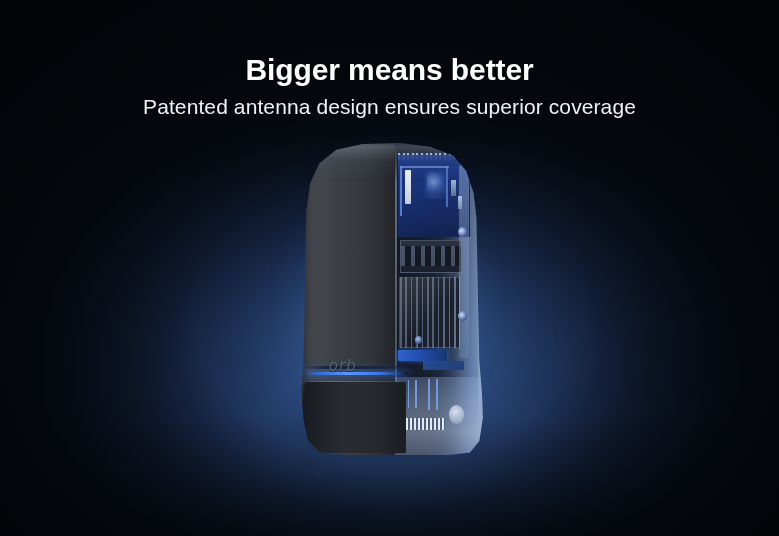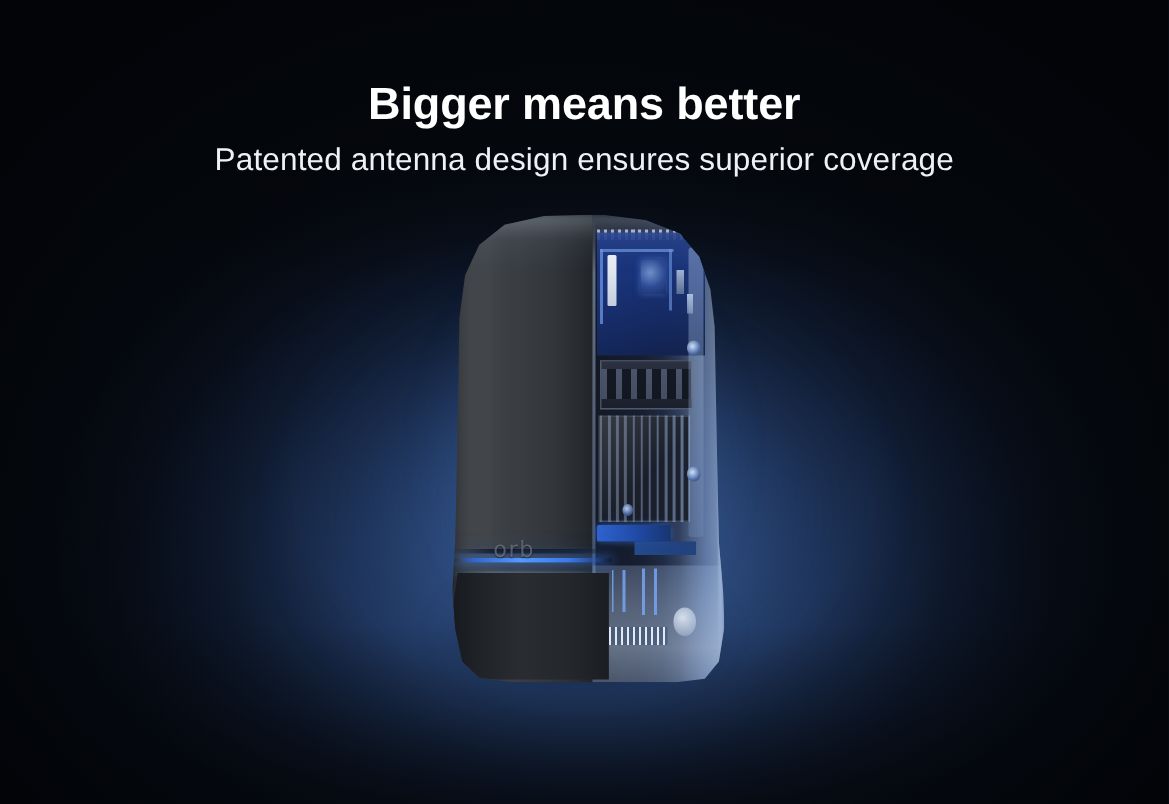--- a/index.html
+++ b/index.html
@@ -1,21 +1,21 @@
 <!DOCTYPE html>
 <html><head>
 <meta charset="utf-8">
 <style>
   html,body{margin:0;padding:0;}
   body{
     width:779px;height:536px;overflow:hidden;
     font-family:"Liberation Sans","DejaVu Sans",sans-serif;
     background:#05080d;
   }
-  #stage{position:relative;width:779px;height:536px;overflow:hidden;background:#0f172a;}
+  #stage{position:relative;width:779px;height:536px;overflow:hidden;background:#4c1d95;}
 
   
   .bg-base{position:absolute;inset:0;background:#05080d;}
   .glow-main{
     position:absolute;left:-130px;top:-40px;width:1040px;height:700px;
     background:radial-gradient(ellipse 46% 52% at 50% 61%,
       rgba(58,94,152,0.98) 0%,
       rgba(47,79,133,0.92) 17%,
       rgba(36,62,108,0.80) 33%,
       rgba(25,43,78,0.60) 50%,
@@ -267,20 +267,21 @@
     background:radial-gradient(circle at 40% 35%,rgba(232,240,250,0.85),rgba(150,175,212,0.35));
   }
 
   
   .logo{
     position:absolute;left:18%;top:68.5%;width:40%;
     font-size:15px;letter-spacing:1px;color:rgba(126,136,150,0.62);
     font-family:"DejaVu Sans","Liberation Sans",sans-serif;
     text-align:left;
     text-shadow:0 1px 1px rgba(0,0,0,0.5);
+    font-style:italic;
   }
 
   
   .led{
     position:absolute;left:4%;top:73.4%;width:56%;height:3px;
     background:linear-gradient(90deg,
       rgba(30,70,160,0.0) 0%,
       rgba(46,108,226,0.85) 12%,
       rgba(86,152,255,1) 42%,
       rgba(60,126,240,0.95) 72%,

